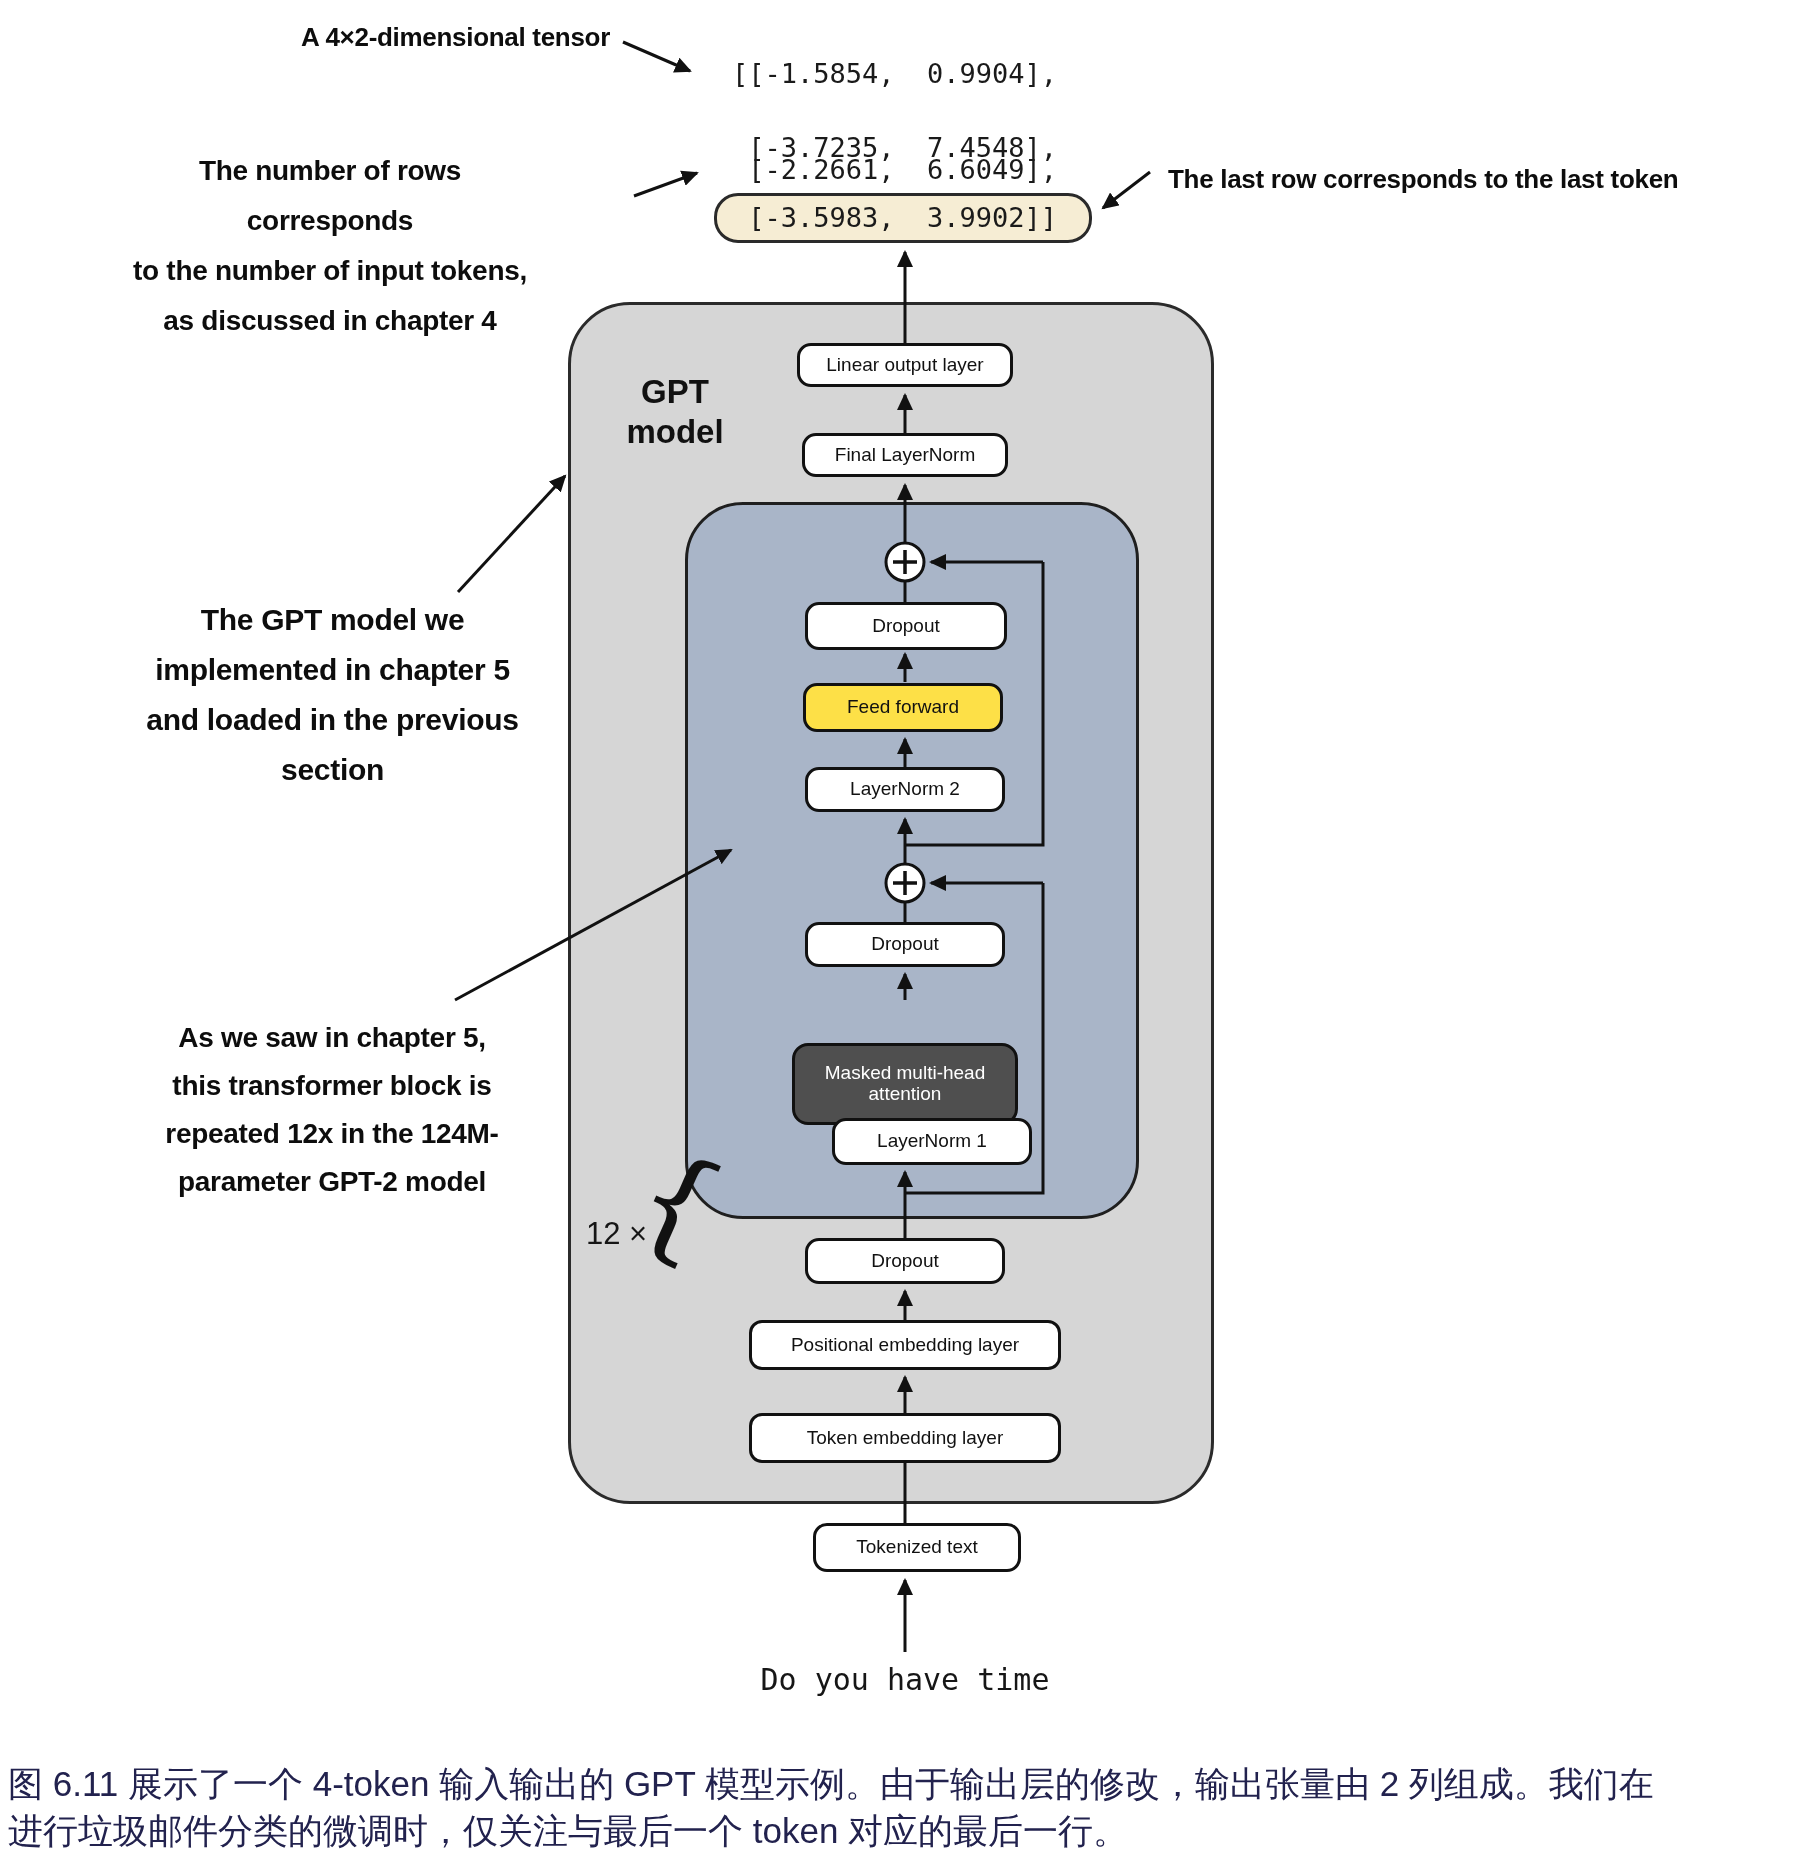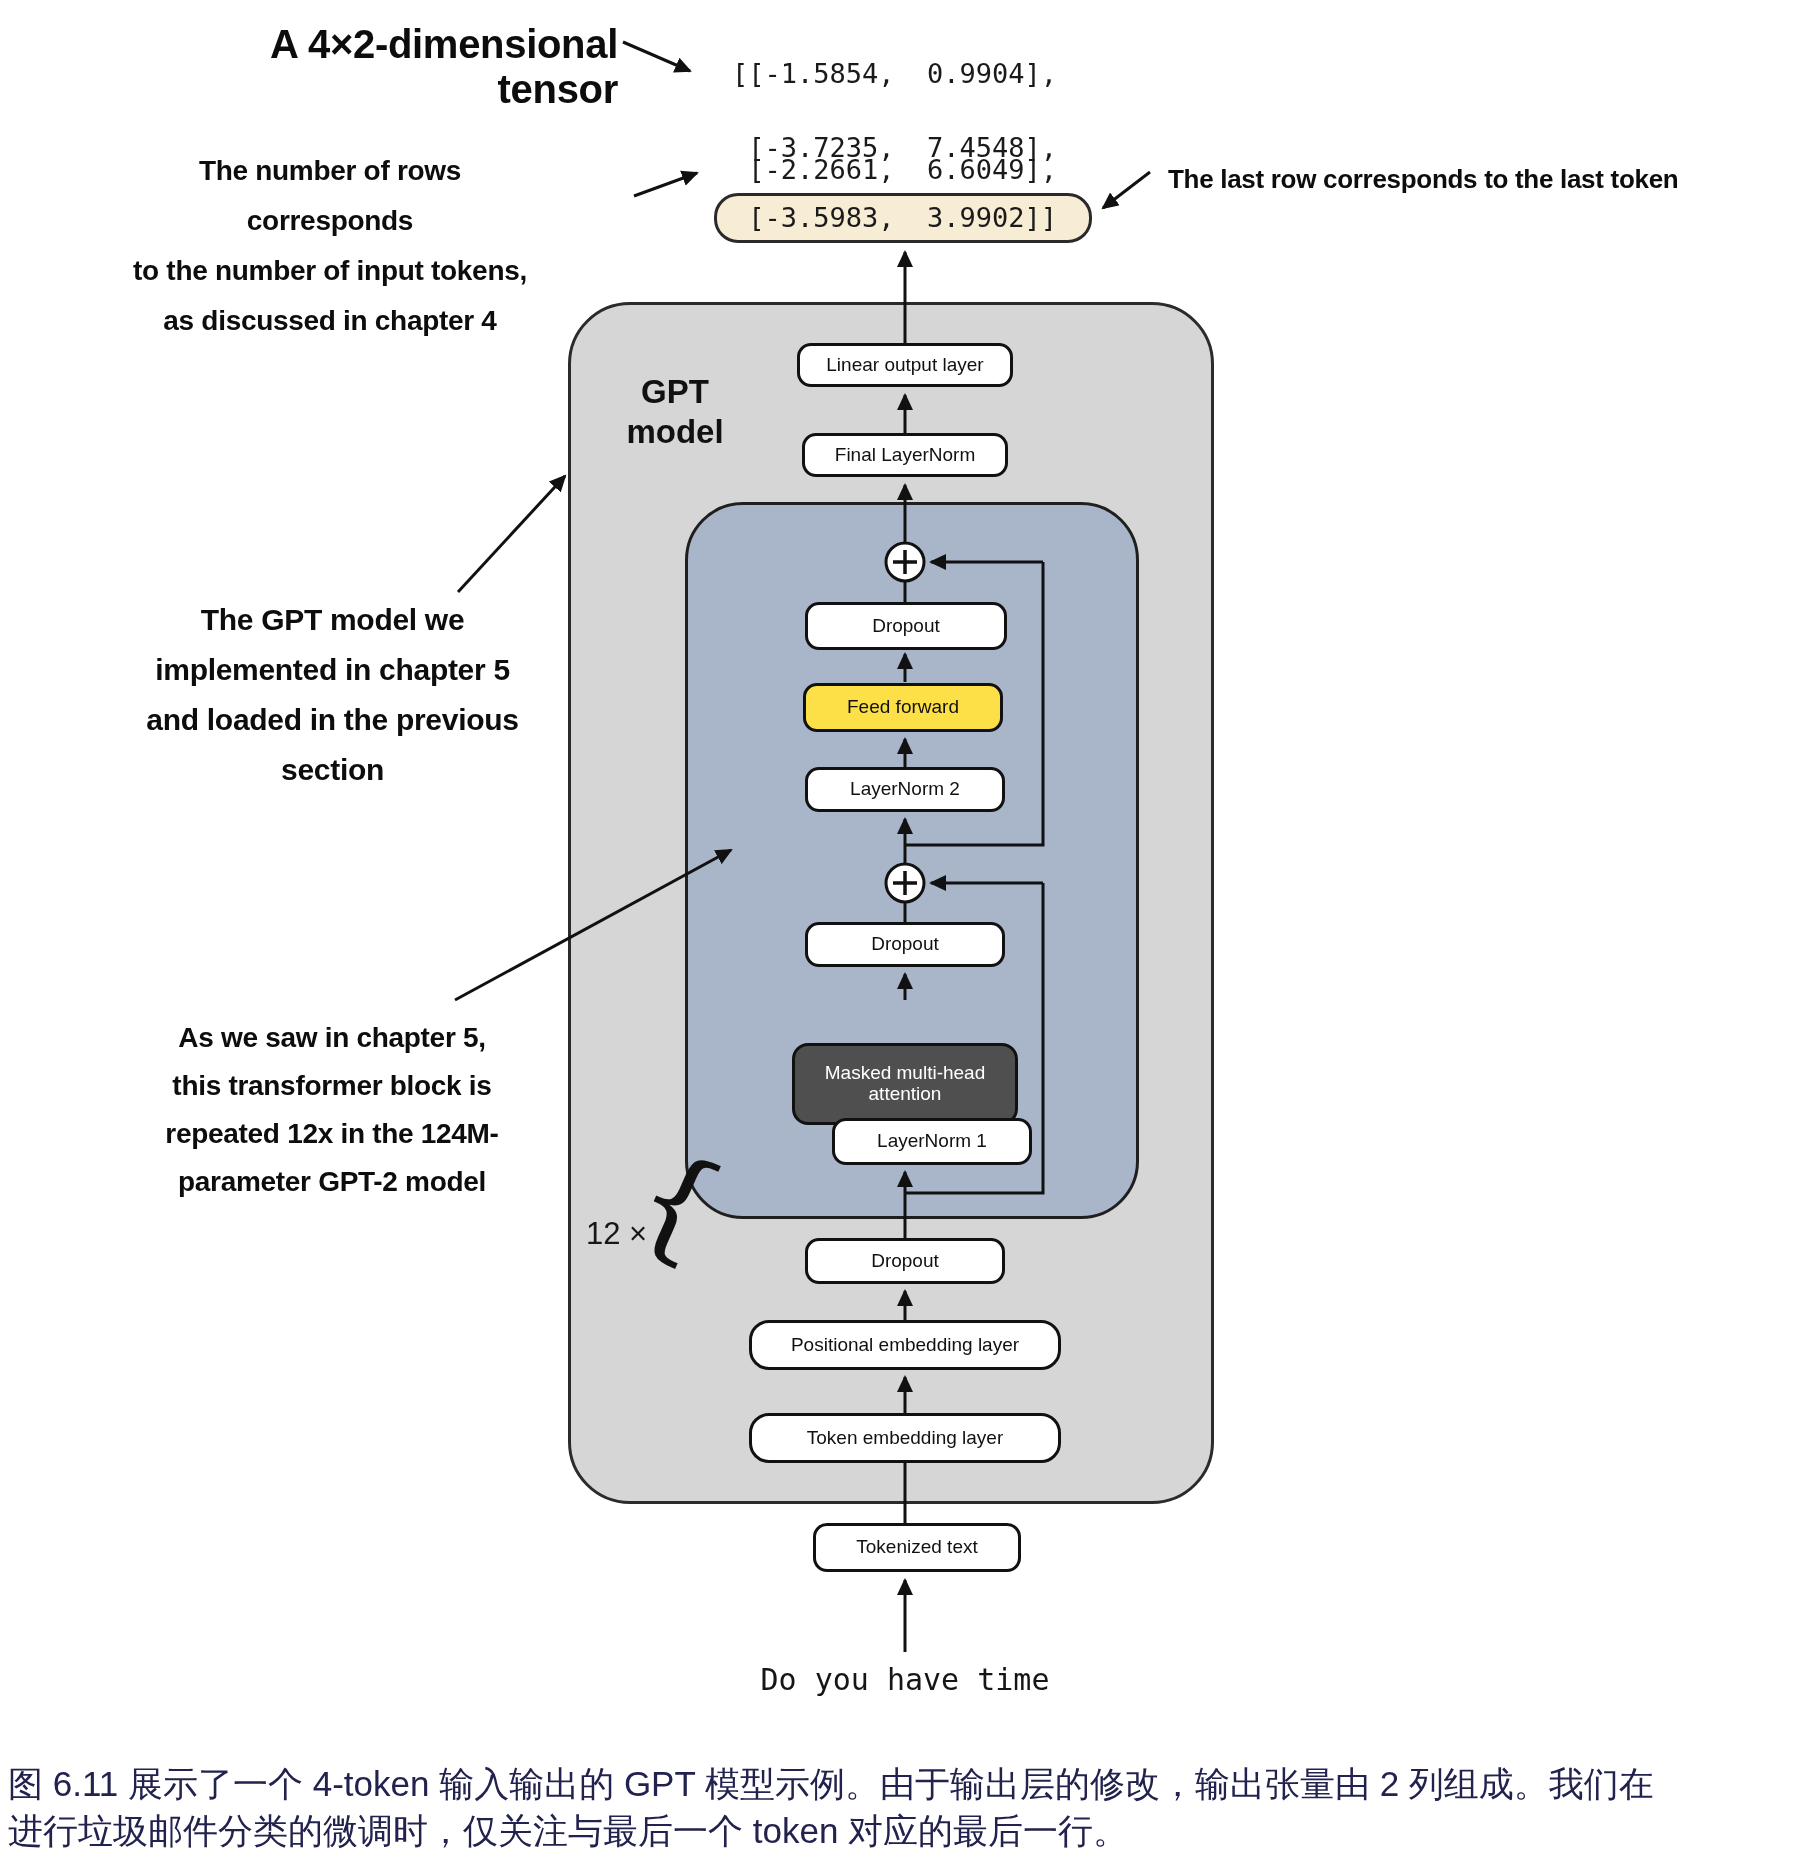--- a/index.html
+++ b/index.html
@@ -11,21 +11,21 @@
              border:3px solid #2b2b2b;border-radius:62px;z-index:1;}
   .inner-box{left:685px;top:502px;width:448px;height:711px;background:#a9b5c8;
              border:3px solid #1f1f1f;border-radius:58px;z-index:2;}
   svg.wires{left:0;top:0;z-index:3;}
   
   .node{z-index:4;background:#ffffff;border:3px solid #111;border-radius:14px;
         display:flex;align-items:center;justify-content:center;text-align:center;
         font-size:19px;color:#111;box-sizing:border-box;line-height:1.08;}
   .node.gray{background:#fde047;}
   .node.dark{background:#4f4f4f;color:#ffffff;border-radius:16px;margin-top:43px;}
-  .node.wide{border-radius:20px;}
+  .node.wide{border-radius:13px;}
   
   .trow{z-index:5;font-family:"DejaVu Sans Mono",monospace;font-size:27px;
         white-space:pre;color:#1a1a1a;}
   .hl-box{left:714px;top:193px;width:378px;height:50px;background:#f6edd4;
           border:3px solid #2a2a2a;border-radius:24px;z-index:4;box-sizing:border-box;}
   
   .note{z-index:6;font-weight:bold;color:#0d0d0d;white-space:pre-line;
         letter-spacing:-0.3px;}
   .gpt-label{z-index:6;font-weight:bold;font-size:33px;line-height:40px;
              text-align:center;color:#111;}
@@ -35,21 +35,21 @@
   .input-text{z-index:6;font-family:"DejaVu Sans Mono",monospace;font-size:30px;
               color:#161616;text-align:center;}
   .caption{z-index:6;font-size:35px;line-height:47px;color:#22224e;
            font-family:"Liberation Sans",sans-serif;}
 </style>
 </head>
 <body>
 
 <div class="canvas">
 
-  <div class="abs note" style="left:238px;top:22px;width:380px;font-size:40px;text-align:right;">A 4×2-dimensional tensor</div>
+  <div class="abs note" style="left:230px;top:22px;width:380px;font-size:26px;text-align:right;">A 4×2-dimensional tensor</div>
 
   <div class="abs note" style="left:130px;top:146px;width:400px;font-size:28px;line-height:50px;text-align:center;">The number of rows corresponds
 to the number of input tokens,
 as discussed in chapter 4</div>
 
   <div class="abs note" style="left:1168px;top:164px;width:620px;font-size:26px;">The last row corresponds to the last token</div>
 
   <div class="abs note" style="left:140px;top:595px;width:385px;font-size:30px;line-height:50px;text-align:center;">The GPT model we
 implemented in chapter 5
 and loaded in the previous

